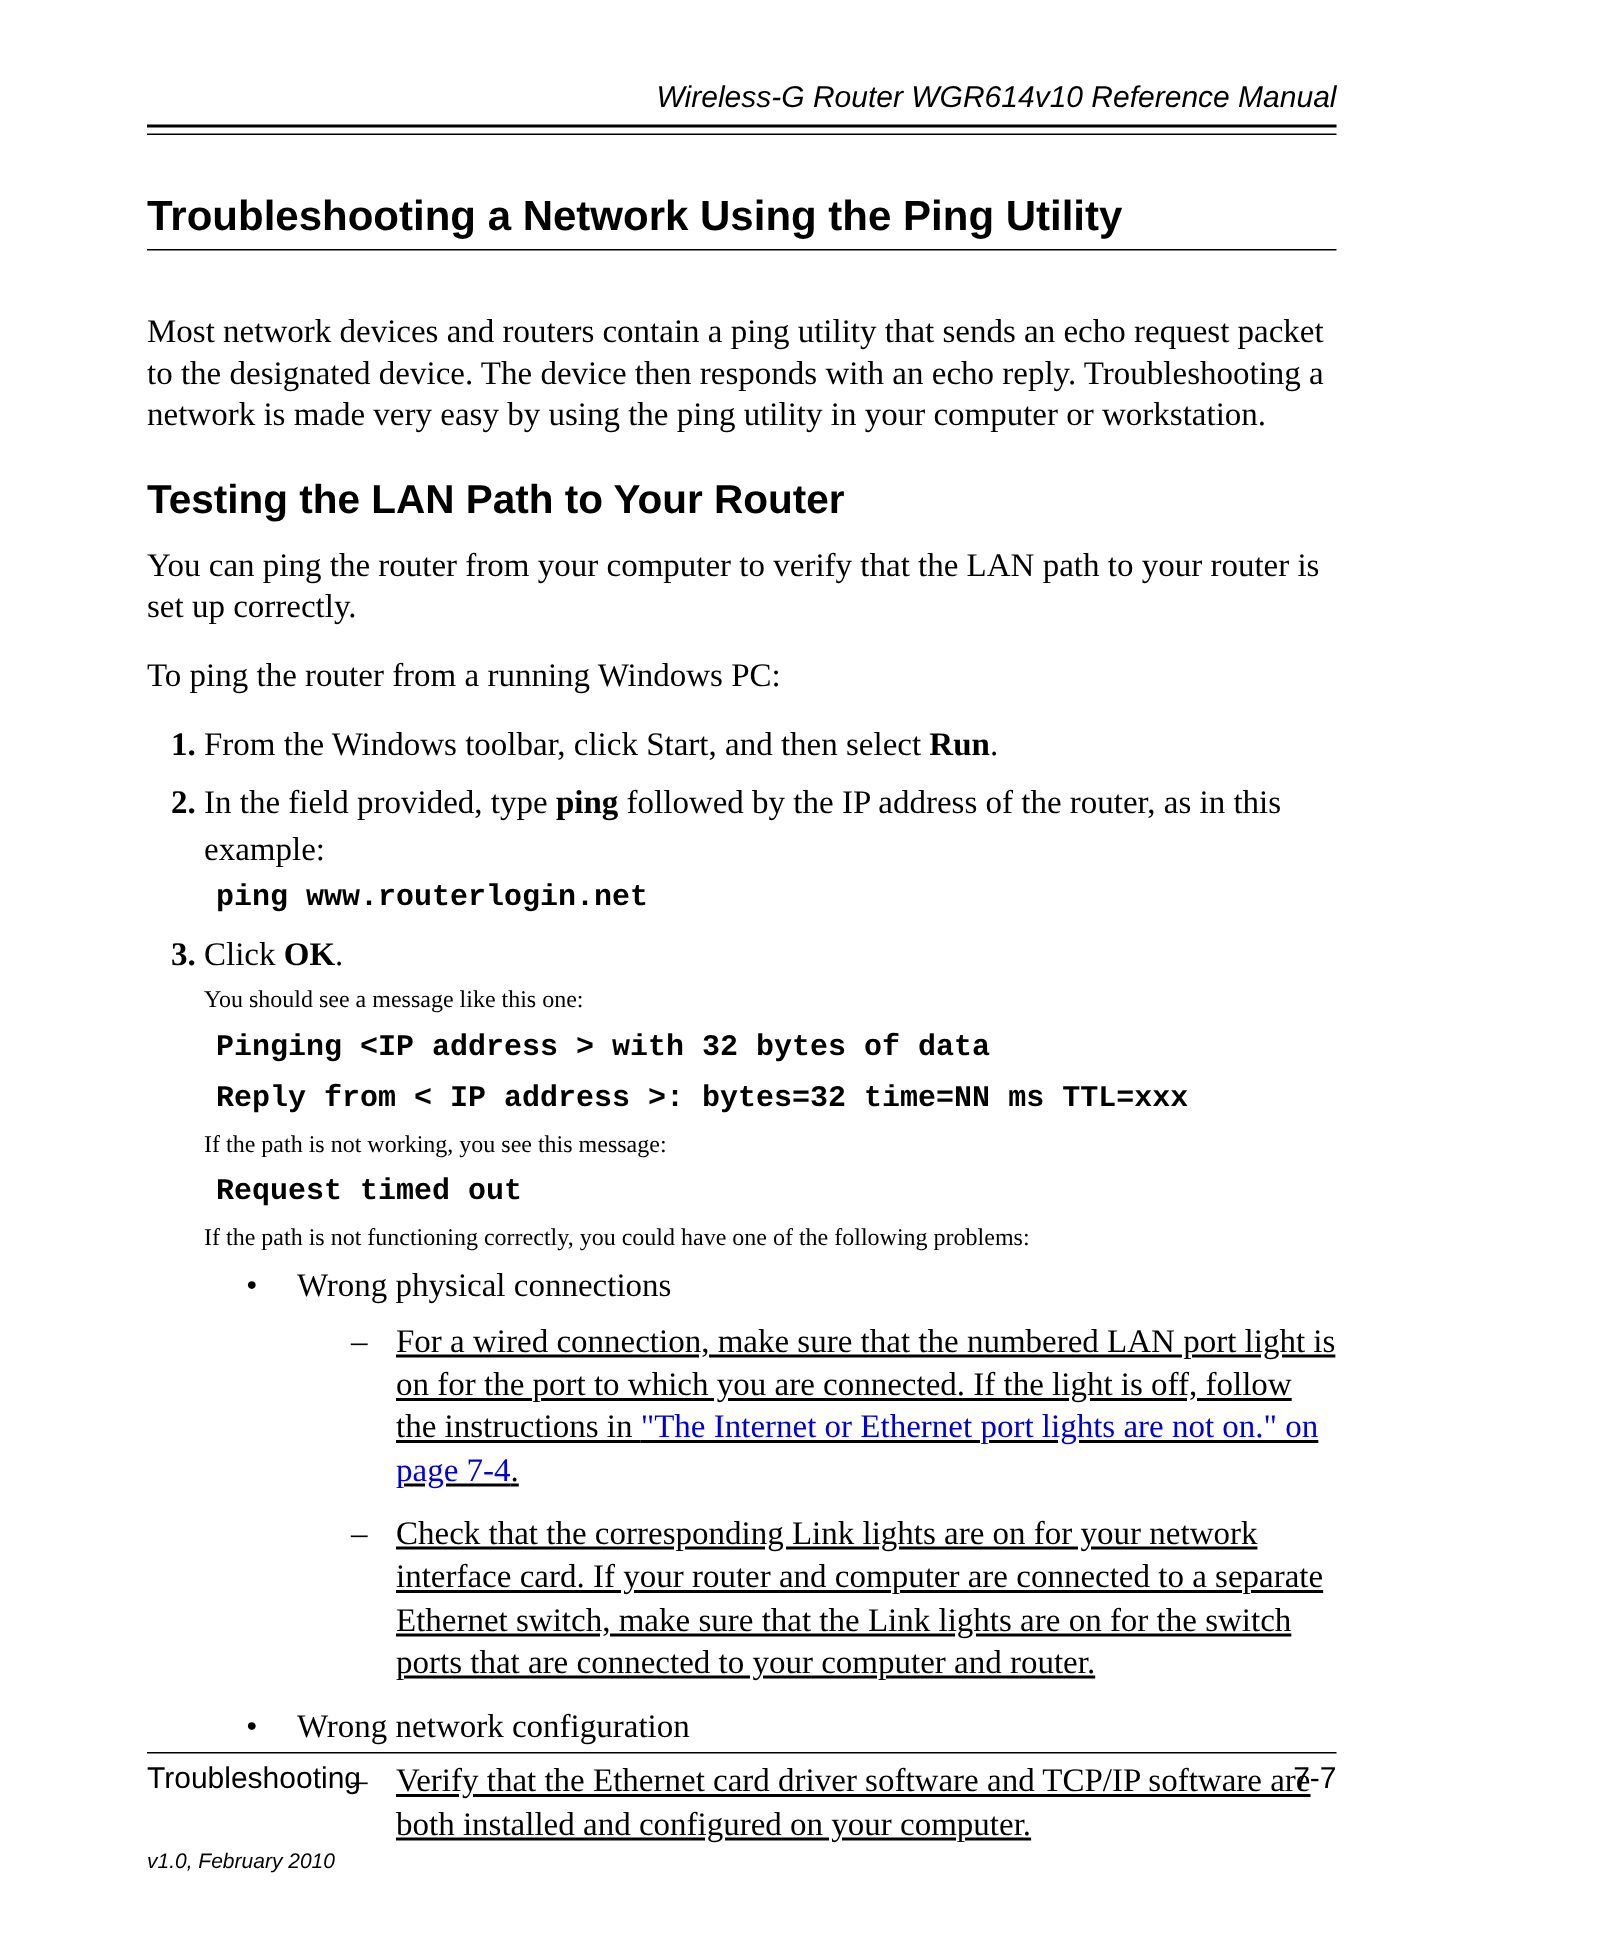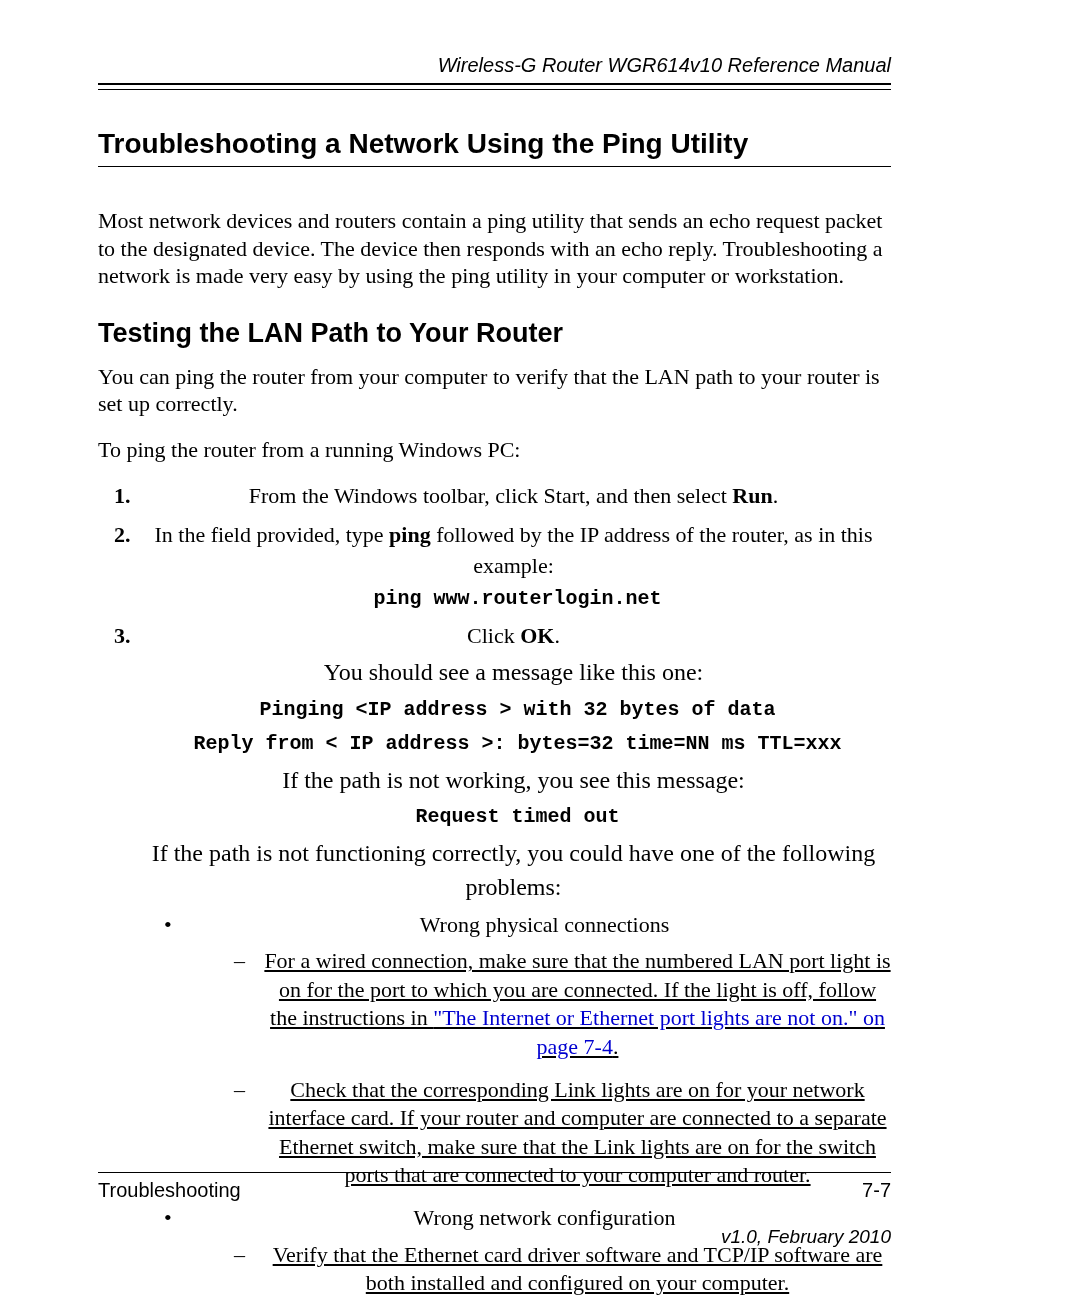--- a/index.html
+++ b/index.html
@@ -50,36 +50,35 @@
     margin: 28px 0 14px 0;
   }
   ol.steps {
     font-size: 22px;
     line-height: 1.4;
     padding-left: 38px;
     margin: 0;
   }
   ol.steps > li {
     margin-bottom: 8px;
-    text-align: center;
   }
   ol.steps > li::marker {
     font-weight: 700;
   }
   .mono {
     font-family: "Courier New", Courier, monospace;
     font-weight: 700;
     font-size: 20px;
     margin: 4px 0 6px 8px;
   }
   .sub-block {
     margin-left: 0;
   }
   .sub-block p {
-    font-size: 24px;
+    font-size: 16px;
     margin: 4px 0 6px 0;
   }
   ul.bullets {
     list-style: none;
     font-size: 22px;
     padding-left: 28px;
     margin: 6px 0 0 0;
   }
   ul.bullets > li {
     position: relative;
@@ -126,25 +125,25 @@
     border-top: 1px solid #000;
     margin-bottom: 6px;
   }
   .foot-row {
     display: flex;
     justify-content: space-between;
     font-size: 20px;
     font-family: Arial, Helvetica, sans-serif;
   }
   .foot-center {
-    text-align: right;
+    text-align: left;
     font-style: italic;
-    font-size: 19px;
-    font-family: Arial, Helvetica, sans-serif;
-    margin-top: 24px;
+    font-size: 14px;
+    font-family: Arial, Helvetica, sans-serif;
+    margin-top: 34px;
   }
   .b { font-weight: 700; }
 </style>
 </head>
 <body>
 
 <div class="page">
 
   <div class="running-head">Wireless-G Router WGR614v10 Reference Manual</div>
   <div class="rule-top"></div>

